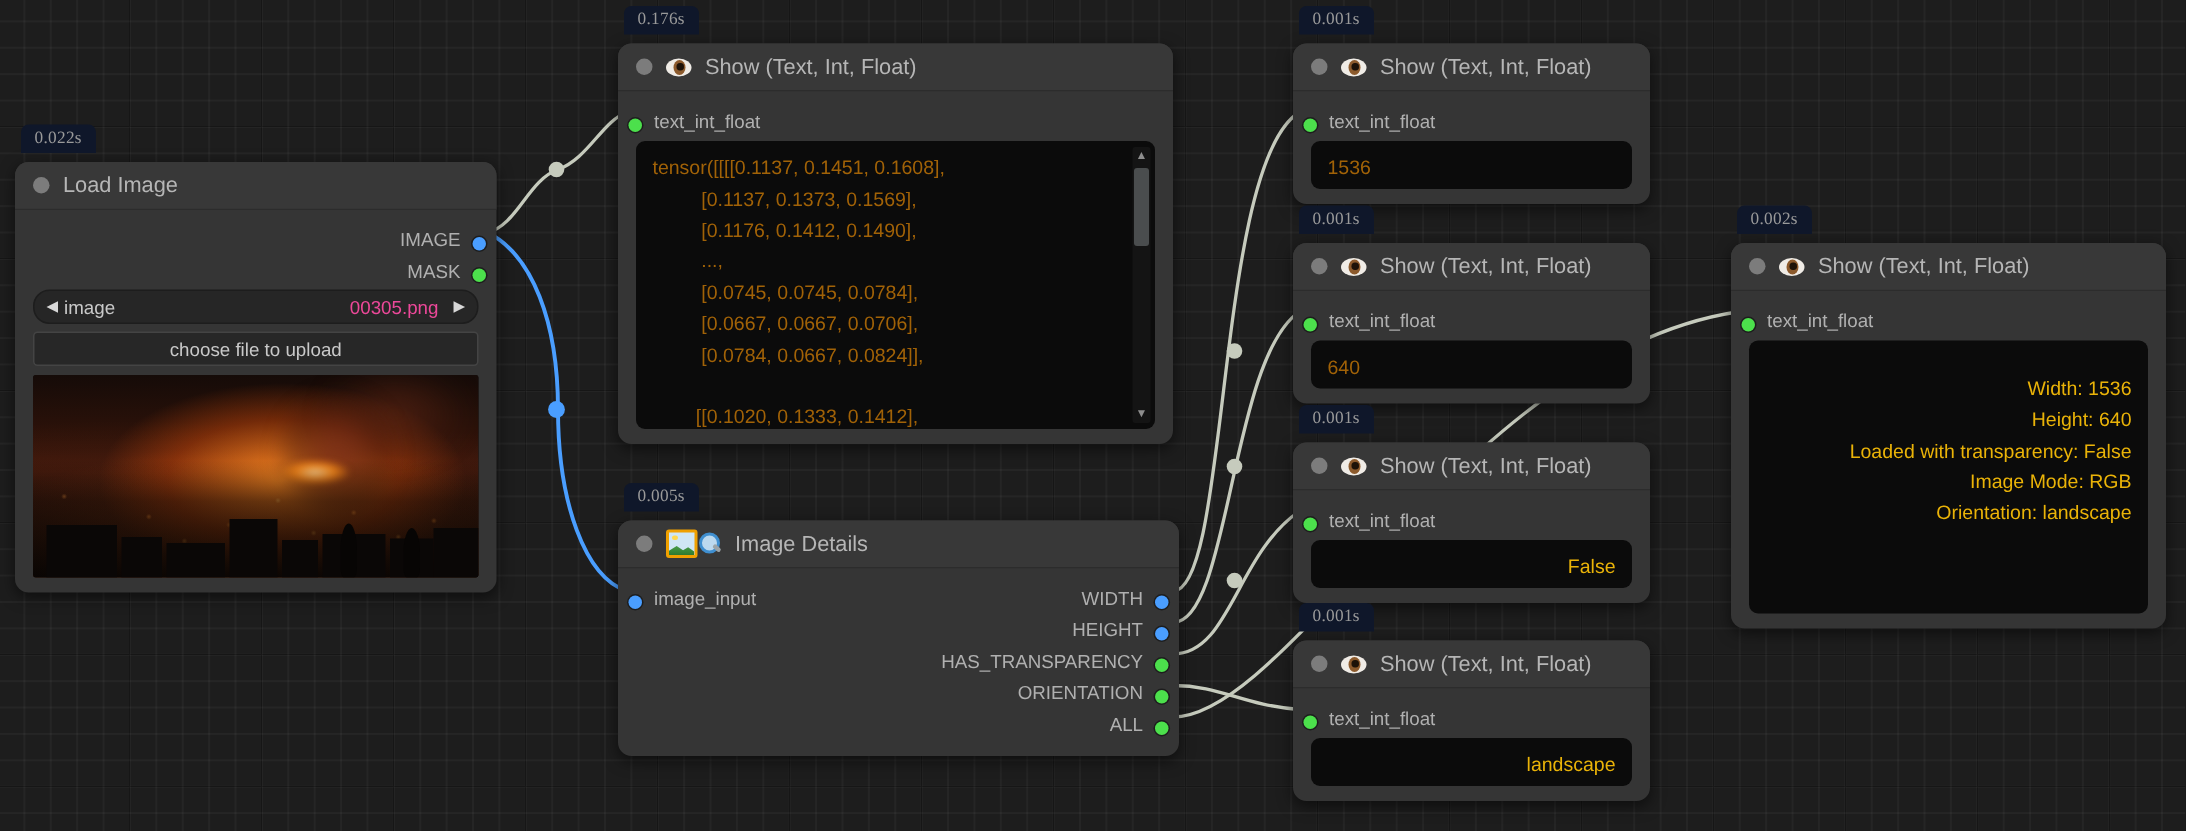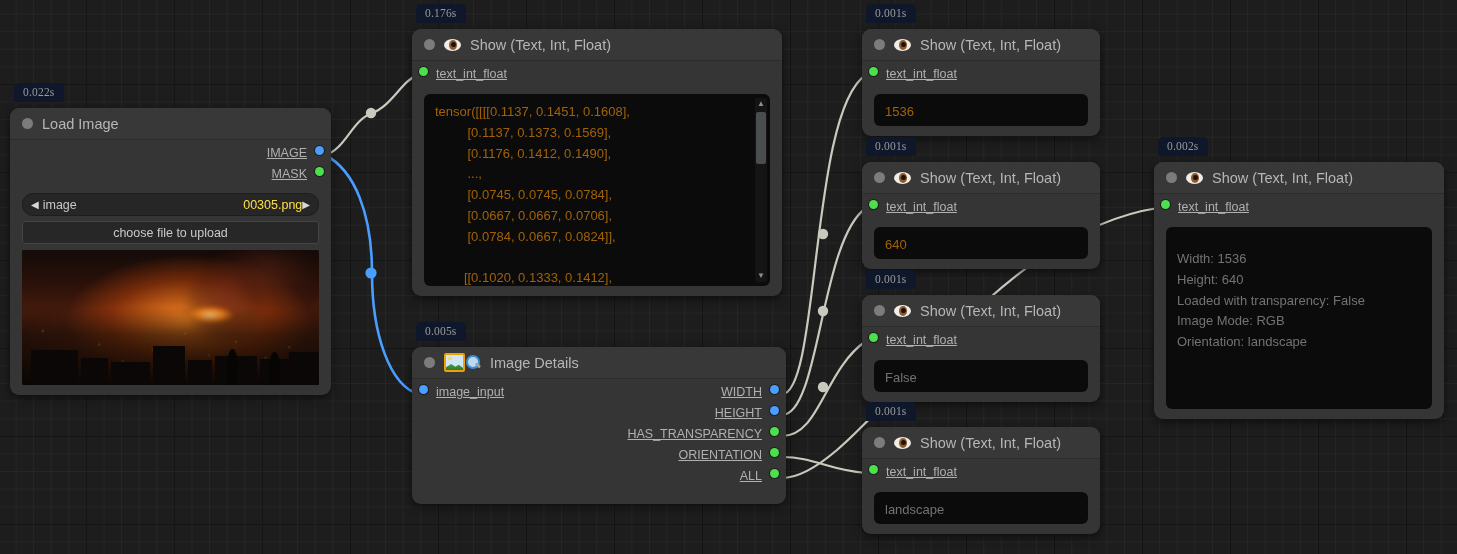--- a/index.html
+++ b/index.html
@@ -47,51 +47,51 @@
   
   .badge{
     position:absolute;top:-25px;left:4px;
     background:#0f172a;color:#9a9a9a;
     font-size:11.5px;padding:3px 9px 4px;border-radius:5px 5px 0 0;
     font-family:"Liberation Serif","DejaVu Serif",serif;
     letter-spacing:.2px;
   }
 
   
-  .slot{display:flex;align-items:flex-start;height:21px;font-size:12.5px;color:#b0b0b0;padding:0 10px;position:relative;text-decoration:underline;}
+  .slot{display:flex;align-items:flex-end;height:21px;font-size:12.5px;color:#b0b0b0;padding:0 10px;position:relative;}
   .slot.in{justify-content:flex-start;gap:8px;}
   .slot.out{justify-content:flex-end;gap:8px;}
   .sdot{width:9px;height:9px;border-radius:50%;flex:0 0 auto;box-shadow:0 0 0 1px rgba(0,0,0,.45);}
   .sdot.blue{background:#4a9eff;}
   .sdot.green{background:#4ce04c;}
   .slot.in .sdot{margin-left:-3px;}
   .slot.out .sdot{margin-right:-3px;}
 
   
   .combo{
     margin:5px 12px 0;height:21px;border-radius:11px;background:#262626;
     display:flex;align-items:center;justify-content:space-between;
     padding:0 8px;color:#c9c9c9;font-size:12.5px;border:1px solid #1d1d1d;
   }
   .combo .arrow{font-size:10px;color:#d8d8d8;}
   .combo .k{flex:0 0 auto;padding-left:4px;}
-  .combo .v{flex:1 1 auto;text-align:right;color:#fde047;}
+  .combo .v{flex:1 1 auto;text-align:right;padding-right:10px;color:#ec4899;}
   .btn{
     margin:5px 12px 0;height:21px;border-radius:3px;background:#272727;
     display:flex;align-items:center;justify-content:center;
     color:#c9c9c9;font-size:12.5px;border:1px solid #444;
   }
   .textbox{
     margin:6px 12px 0;background:#0b0b0b;border-radius:6px;
     font-family:"Liberation Sans","DejaVu Sans",sans-serif;
     padding:8px 11px;position:relative;overflow:hidden;
   }
   .textbox .line{font-size:13px;line-height:20.8px;white-space:pre;}
   .val-blue{color:#a16207;}
-  .val-green{color:#737373;}
+  .val-green{color:#eab308;text-align:right;}
 
   
   .sb{position:absolute;right:3px;top:4px;bottom:4px;width:12px;background:#141414;border-radius:2px;}
   .sb .up,.sb .dn{position:absolute;left:0;width:12px;height:12px;color:#8e8e8e;font-size:8px;text-align:center;line-height:12px;}
   .sb .up{top:0;}
   .sb .dn{bottom:0;}
   .sb .thumb{position:absolute;left:1px;top:14px;width:10px;height:52px;background:#4a4d4e;border-radius:2px;}
 
   
   .thumb-img{

